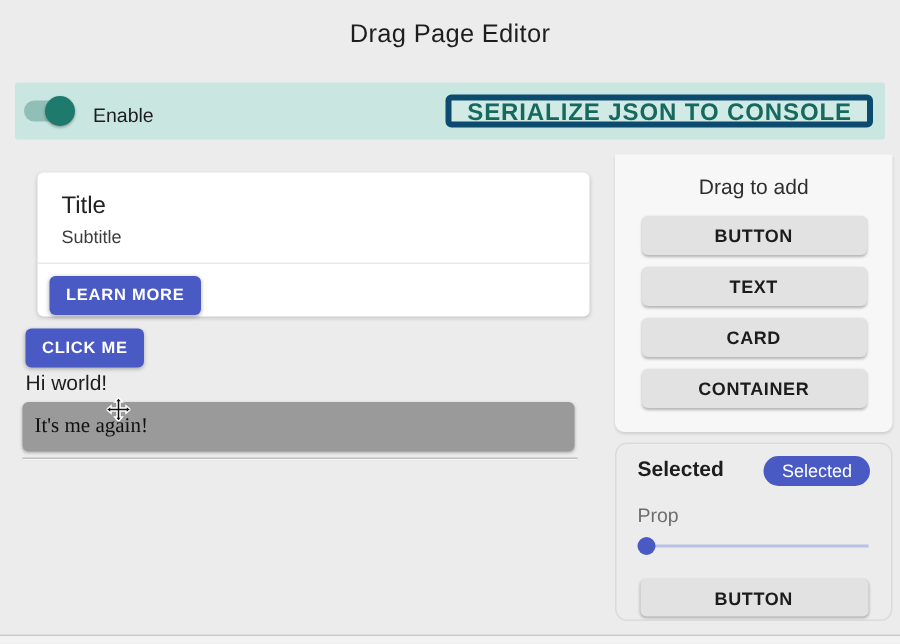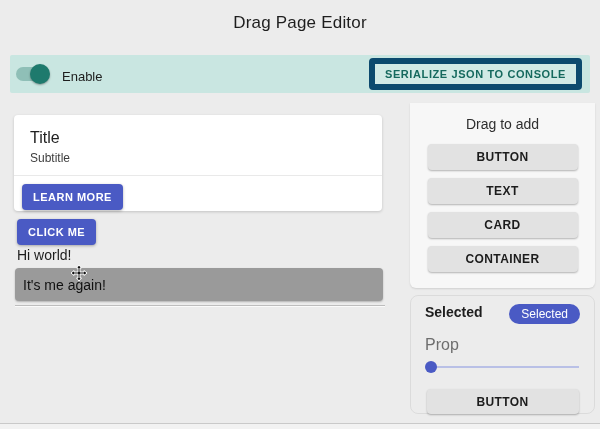--- a/index.html
+++ b/index.html
@@ -24,48 +24,48 @@
   .switch .track{
     position:absolute;left:0;top:3px;width:30px;height:14px;border-radius:7px;
     background:#8fbfb7;
   }
   .switch .thumb{
     position:absolute;right:0;top:0;width:20px;height:20px;border-radius:50%;
     background:var(--teal-dark,#1e7a6d);box-shadow:0 1px 2px rgba(0,0,0,.35);
   }
   .switch-label{margin-left:12px;font-size:13px;color:#1d1d1d;}
   .serialize-btn{
-    margin-left:auto;height:32px;padding:0 10px;box-sizing:border-box;
+    margin-left:auto;height:22px;padding:0 10px;box-sizing:border-box;
     background:rgba(255,255,255,.18);
-    border:6px solid #0c4a6e;border-radius:4px;
-    color:#15695e;font-size:11px;font-weight:bold;letter-spacing:.6px;
+    border:4px solid #0c4a6e;border-radius:4px;
+    color:#15695e;font-size:16px;font-weight:bold;letter-spacing:.6px;
     font-family:"Liberation Sans", sans-serif;cursor:pointer;
   }
   
   .card{
-    position:absolute;left:14px;top:115px;width:368px;height:96px;box-sizing:border-box;
+    position:absolute;left:25px;top:115px;width:368px;height:96px;box-sizing:border-box;
     background:#ffffff;border-radius:4px;box-shadow:0 1px 3px rgba(0,0,0,.18);
   }
   .card-title{font-size:16px;color:#212121;padding:14px 16px 0;}
   .card-subtitle{font-size:12px;color:#3d3d3d;padding:4px 16px 10px;}
   .card-divider{height:1px;background:#e9e9e9;}
   .card-actions{padding:8px;}
   .indigo-btn{
     background:var(--accent,#4a5ac4);color:#ffffff;border:none;border-radius:4px;
     font-size:11px;font-weight:bold;letter-spacing:.5px;
     padding:7px 11px;box-shadow:0 1px 3px rgba(0,0,0,.3);
     font-family:"Liberation Sans", sans-serif;cursor:pointer;
   }
   .click-me{position:absolute;left:17px;top:219px;text-align:center;}
   .hi-world{position:absolute;left:17px;top:247px;font-size:14px;color:#1d1d1d;}
   .selected-text{
     position:absolute;left:15px;top:268px;width:368px;height:33px;box-sizing:border-box;
     background:var(--selected-gray,#9a9a9a);border-radius:4px;
     display:flex;align-items:center;padding-left:8px;
-    font-size:14px;color:#111;box-shadow:0 1px 2px rgba(0,0,0,.25);
+    font-size:14px;color:#111;box-shadow:0 1px 2px rgba(0,0,0,.25);font-family:Liberation Serif, serif;
   }
   .canvas-divider{
     position:absolute;left:15px;top:305px;width:370px;height:1px;
     background:#bdbdbd;border-bottom:1px solid #fafafa;
   }
   .move-cursor{position:absolute;left:71px;top:265px;width:16px;height:16px;pointer-events:none;}
   
   .palette{
     position:absolute;left:410px;top:103px;width:185px;height:185px;box-sizing:border-box;
     background:#f7f7f7;border-radius:0 0 6px 6px;box-shadow:0 1px 2px rgba(0,0,0,.12);
@@ -87,21 +87,21 @@
   }
   .inspector-row{
     display:flex;align-items:flex-start;justify-content:space-between;
     padding:8px 14px 0 14px;
   }
   .selected-label{font-size:14px;font-weight:bold;color:#1d1d1d;}
   .selected-chip{
     background:var(--accent,#4a5ac4);color:#fff;font-size:12px;
     padding:3px 12px;border-radius:11px;
   }
-  .prop-label{font-size:16px;color:#6e6e6e;margin:12px 14px 0;}
+  .prop-label{font-size:13px;color:#6e6e6e;margin:12px 14px 0;}
   .slider{position:relative;margin:7px 15px 0;height:12px;}
   .slider .rail{position:absolute;left:0;right:0;top:5px;height:2px;background:#b9c0e6;}
   .slider .fill{position:absolute;left:0;top:5px;height:2px;width:4px;background:var(--accent,#4a5ac4);}
   .slider .thumb{
     position:absolute;left:-1px;top:0;width:12px;height:12px;border-radius:50%;
     background:var(--accent,#4a5ac4);cursor:pointer;
   }
   .delete-btn{margin:16px auto 0;width:152px;height:25px;}
   
   .bottom-strip{

